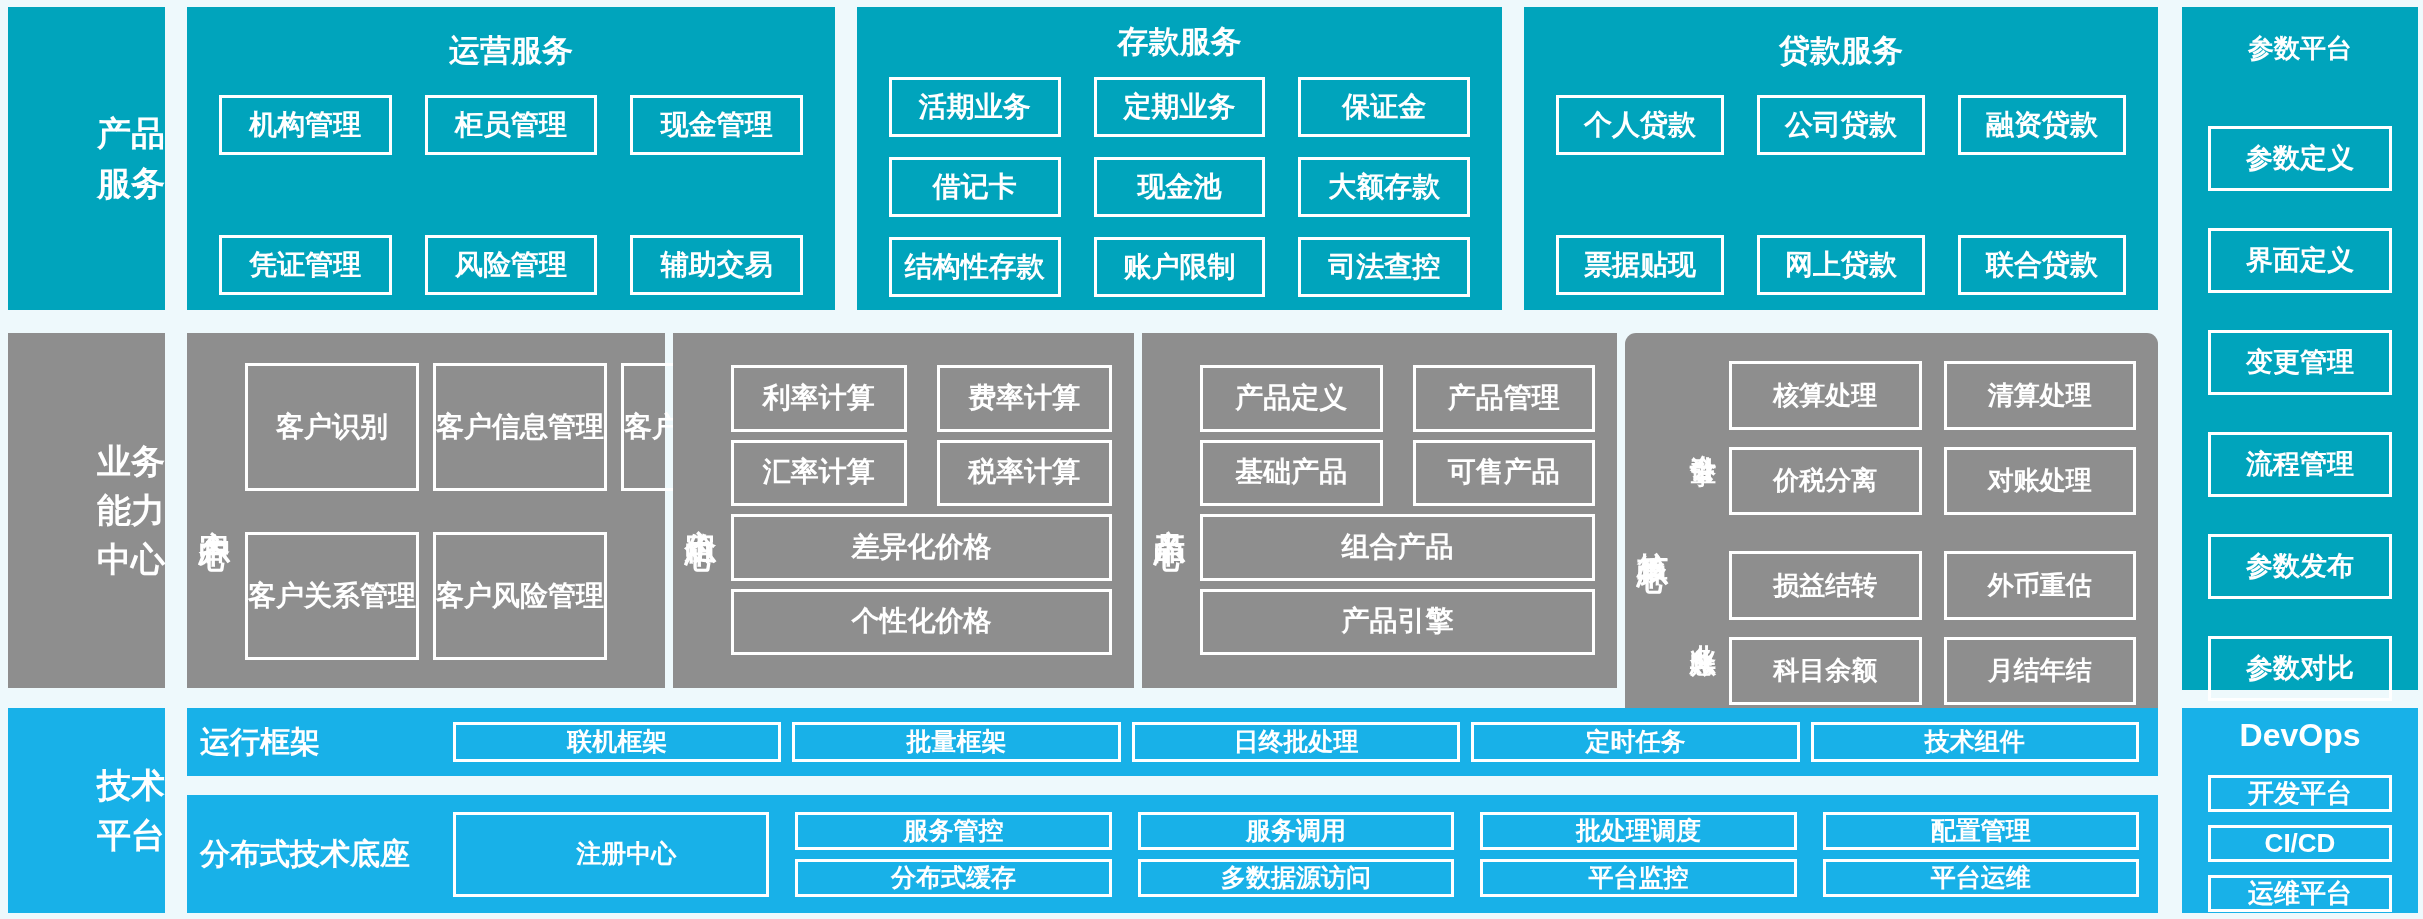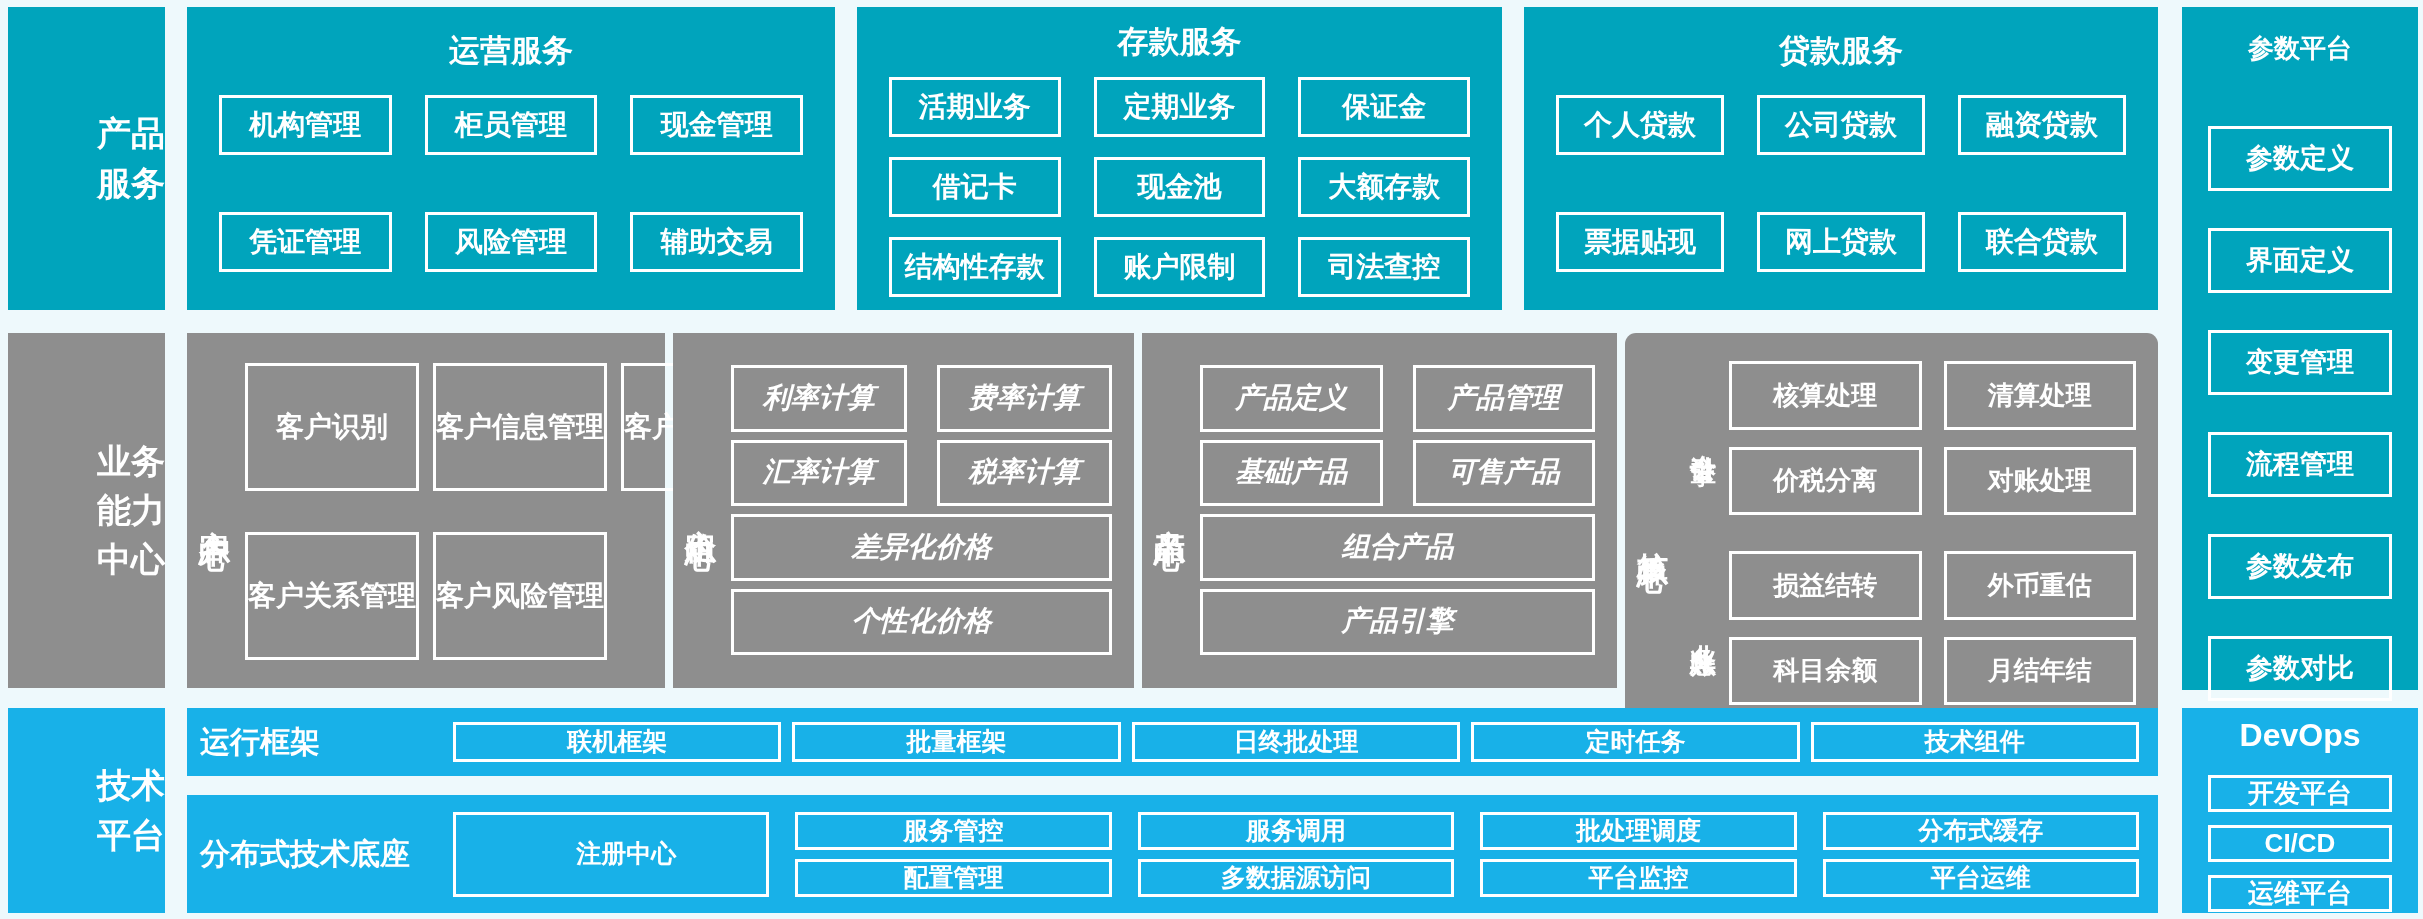--- a/index.html
+++ b/index.html
@@ -33,35 +33,35 @@
 
   
   .sidebar{display:flex;align-items:center;justify-content:flex-end;}
   .wrap2{width:2em;font-size:34px;line-height:1.45;text-align:center;word-break:break-all;}
 
   
   .top-section{display:flex;flex-direction:column;padding:0 32px;}
   .sec-title{display:flex;align-items:center;justify-content:center;font-size:31px;}
   .grid3{display:grid;grid-template-columns:repeat(3,1fr);column-gap:33px;}
   .sec-2rows .sec-title{height:88px;}
-  .sec-2rows .grid3{row-gap:57px;font-family:Liberation Serif, serif;}
+  .sec-2rows .grid3{row-gap:80px;font-family:Liberation Serif, serif;}
   .sec-3rows .sec-title{height:70px;}
   .sec-3rows .grid3{row-gap:20px;}
   .btn-lg{height:60px;}
 
   
   .center-box{display:flex;}
   .vlabel{
     writing-mode:vertical-rl;text-orientation:upright;
     display:flex;align-items:center;justify-content:center;
     letter-spacing:3px;
   }
   .center-title{width:54px;font-size:31px;}
   .grid2x3{flex:1;display:grid;grid-template-columns:1fr 1fr 1fr 1fr;gap:41px 14px;padding:30px 20px 28px 4px;}
-  .gridPrice{flex:1;display:grid;grid-template-columns:1fr 1fr;grid-template-rows:repeat(4,1fr);gap:8px 30px;padding:32px 22px 33px 4px;font-style:italic;}
+  .gridPrice{flex:1;display:grid;grid-template-columns:1fr 1fr;grid-template-rows:repeat(4,1fr);gap:8px 30px;padding:32px 22px 33px 4px;}
   .wide{grid-column:1/3;}
   .acct{flex:1;display:flex;flex-direction:column;gap:36px;padding:28px 22px 28px 0;}
   .acct-group{flex:1;display:flex;}
   .acct-sub{width:50px;font-size:26px;letter-spacing:2px;}
   .acct-grid{flex:1;display:grid;grid-template-columns:1fr 1fr;gap:17px 22px;}
   .acct-grid .btn{font-size:26px;}
 
   
   .bar{display:flex;align-items:center;padding:0 19px 0 13px;}
   .bar-label{width:253px;font-size:30px;}
@@ -216,22 +216,22 @@
     </div>
   </div>
 
   <div class="panel fill-blue bar" style="left:187px;top:795px;width:1971px;height:118px;">
     <div class="bar-label">分布式技术底座</div>
     <div class="base-grid">
       <div class="btn registry">注册中心</div>
       <div class="btn">服务管控</div>
       <div class="btn">服务调用</div>
       <div class="btn">批处理调度</div>
+      <div class="btn">配置管理</div>
       <div class="btn">分布式缓存</div>
-      <div class="btn">配置管理</div>
       <div class="btn">多数据源访问</div>
       <div class="btn">平台监控</div>
       <div class="btn">平台运维</div>
     </div>
   </div>
 
   <div class="panel fill-blue devops" style="left:2182px;top:708px;width:236px;height:205px;">
     <div class="devops-title">DevOps</div>
     <div class="btn">开发平台</div>
     <div class="btn">CI/CD</div>

